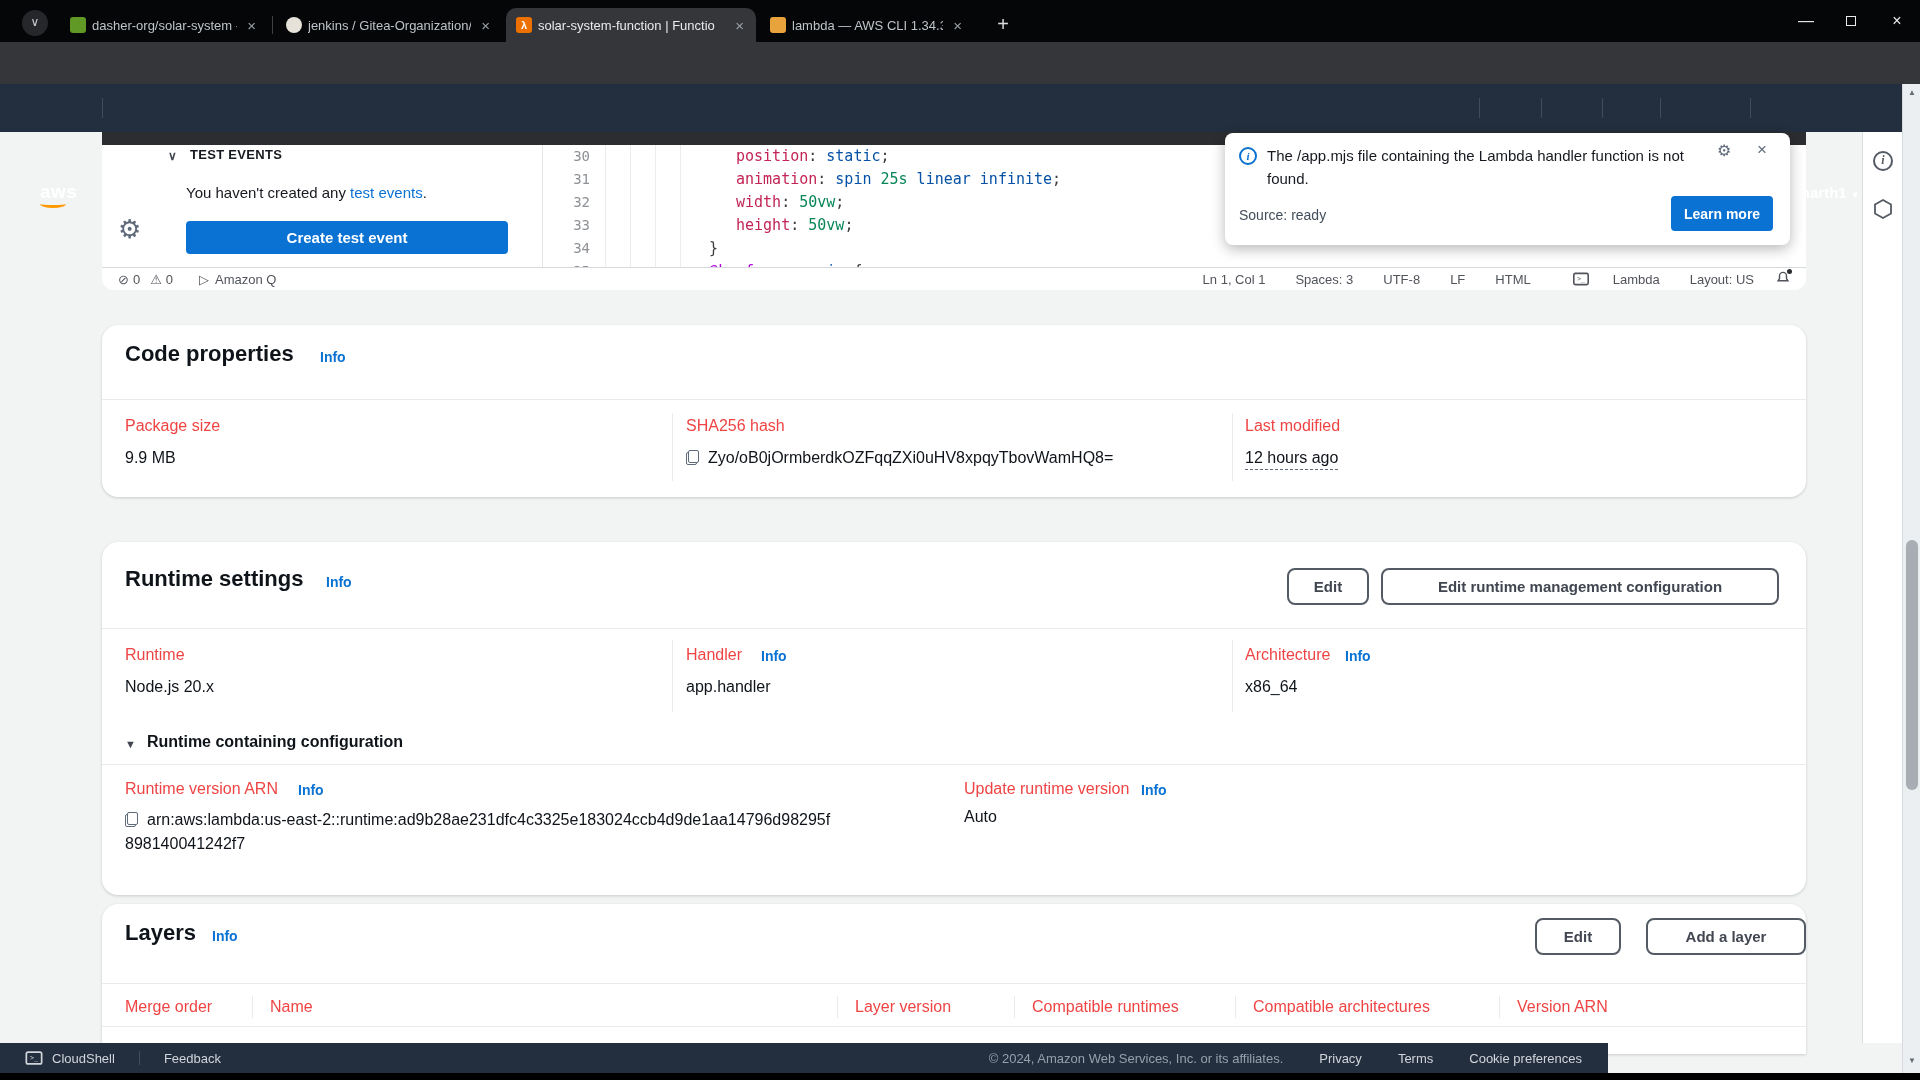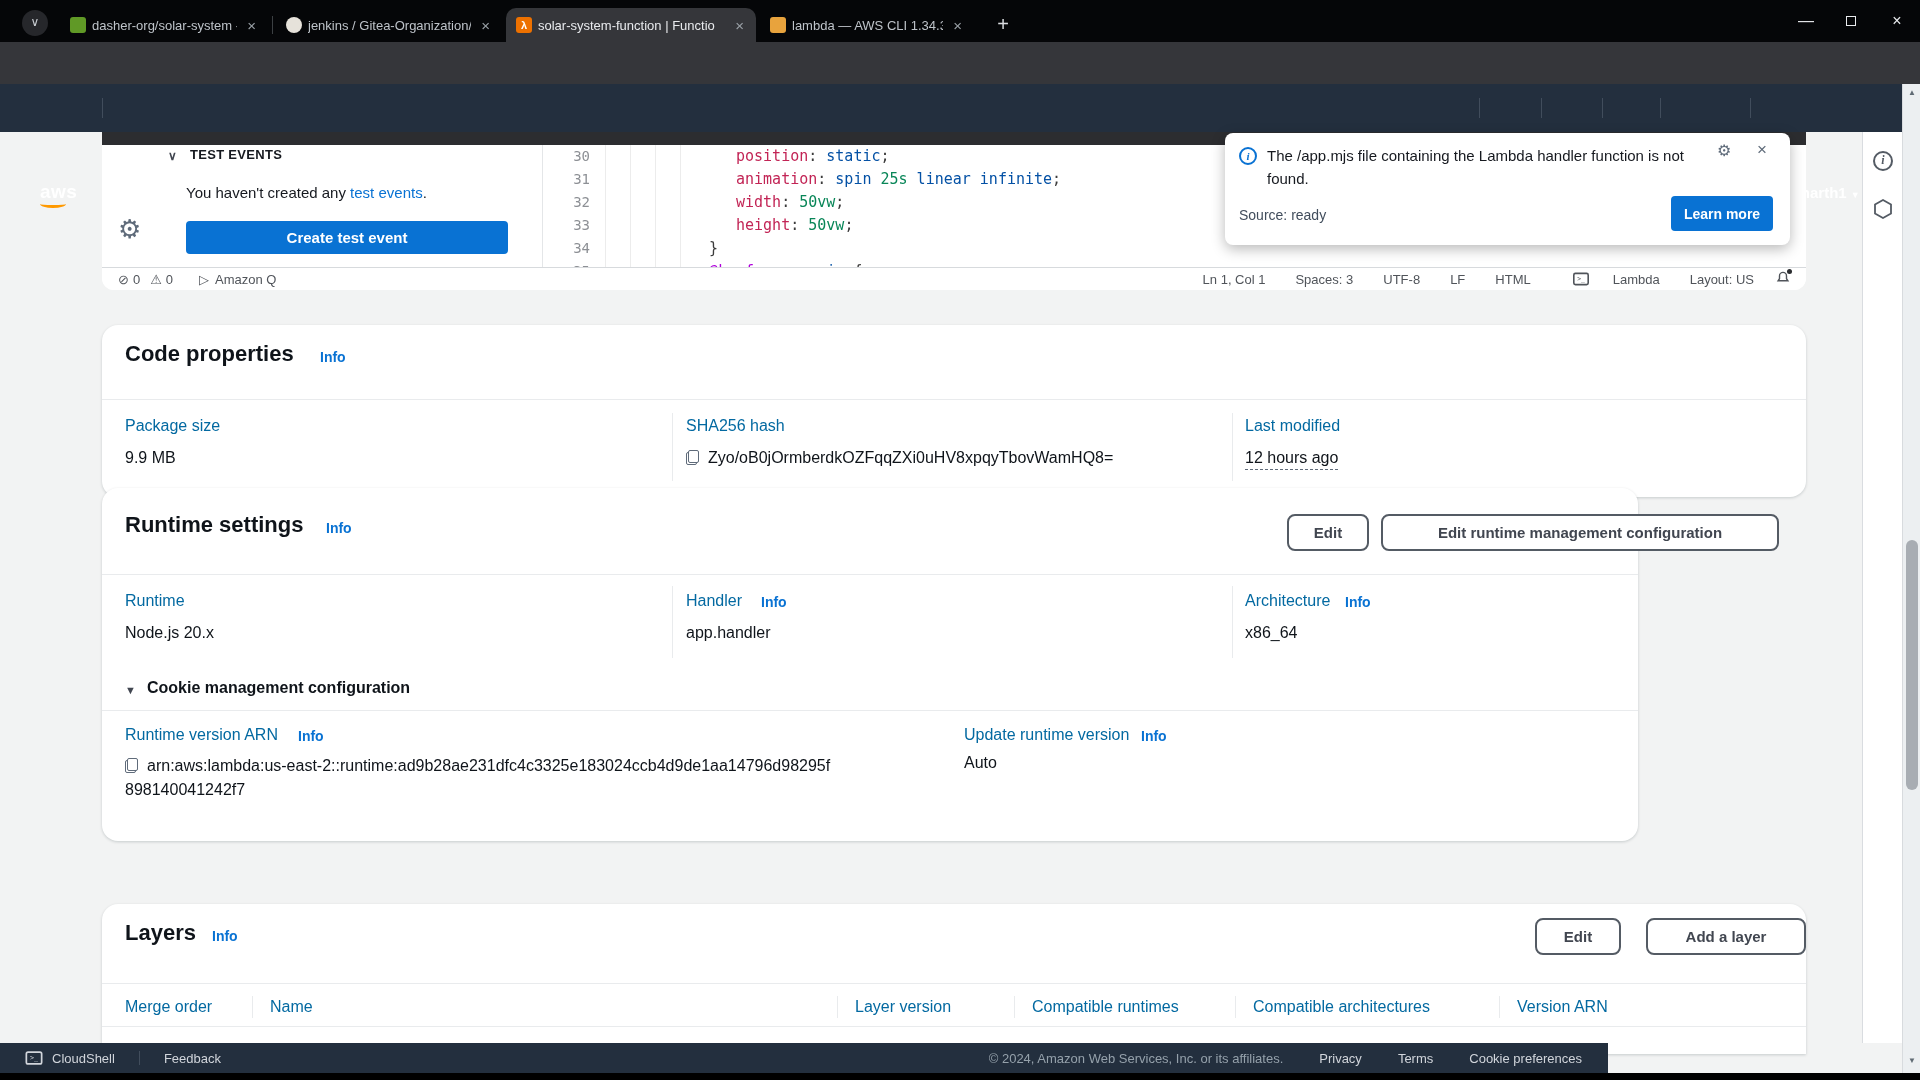--- a/index.html
+++ b/index.html
@@ -53,21 +53,21 @@
   #scrollbar { left:1902px; top:84px; width:18px; height:989px; background:#eceff1; border-left:1px solid #d8dbde; z-index:65; }
   #scrollbar .arrow { position:absolute; left:0; width:18px; text-align:center; color:#606b74; font-size:8px; }
   #sb-thumb { position:absolute; left:3px; top:456px; width:12px; height:250px; background:#a8adb3; border-radius:6px; }
 
   
   .card { position:absolute; background:#fff; border-radius:16px; box-shadow:0 1px 3px rgba(0,28,36,.18); }
   .card-title { font-size:22px; font-weight:bold; color:#0f141a; }
   .info-link { font-size:14px; font-weight:bold; color:#0972d3; }
   .divider-h { position:absolute; left:0; width:100%; height:1px; background:#e9ebed; }
   .divider-v { position:absolute; width:1px; background:#e9ebed; }
-  .fld-label { font-size:16px; color:#0369a1; }
+  .fld-label { font-size:16px; color:#ef4444; }
   .fld-value { font-size:16px; color:#0f141a; }
   .btn-outline { position:absolute; border:2px solid #545b64; border-radius:8px; background:#fff; color:#414650; font-weight:bold; font-size:15px; display:flex; align-items:center; justify-content:center; }
   .btn-primary { background:#0972d3; color:#fff; font-weight:bold; border:none; display:flex; align-items:center; justify-content:center; }
   .copy-ic { display:inline-block; width:13px; height:15px; position:relative; margin-right:9px; vertical-align:-2px; }
   .copy-ic:before { content:""; position:absolute; left:0; bottom:0; width:9px; height:11px; border:1.5px solid #5f6b7a; border-radius:2px; background:#fff;}
   .copy-ic:after { content:""; position:absolute; right:0; top:0; width:9px; height:11px; border:1.5px solid #5f6b7a; border-radius:2px; background:#fff;}
 
   
   #editor-card { left:102px; top:132px; width:1704px; height:158px; background:#fff; border-radius:0 0 12px 12px; position:absolute; overflow:hidden; }
   #editor-darkstrip { left:0; top:0; width:1704px; height:13px; background:#2c2d30; }
@@ -292,42 +292,42 @@
     <span class="abs fld-label" style="left:23px;top:92px;">Package size</span>
     <span class="abs fld-value" style="left:23px;top:124px;">9.9 MB</span>
 
     <span class="abs fld-label" style="left:584px;top:92px;">SHA256 hash</span>
     <span class="abs fld-value" style="left:584px;top:124px;"><span class="copy-ic"></span><span>Zyo/oB0jOrmberdkOZFqqZXi0uHV8xpqyTbovWamHQ8=</span></span>
 
     <span class="abs fld-label" style="left:1143px;top:92px;">Last modified</span>
     <span class="abs fld-value" style="left:1143px;top:124px;border-bottom:1px dashed #5f6b7a;padding-bottom:2px;">12 hours ago</span>
   </div>
 
-  <div class="card" style="left:102px;top:488px;width:1536px;height:353px;">
+  <div class="card" style="left:102px;top:542px;width:1704px;height:353px;">
     <span class="abs card-title" style="left:23px;top:24px;">Runtime settings</span>
     <span class="abs info-link" style="left:224px;top:32px;">Info</span>
     <div class="abs btn-outline" style="left:1185px;top:26px;width:82px;height:37px;">Edit</div>
     <div class="abs btn-outline" style="left:1279px;top:26px;width:398px;height:37px;">Edit runtime management configuration</div>
     <div class="divider-h" style="top:86px;"></div>
     <div class="divider-v" style="left:570px;top:98px;height:72px;"></div>
     <div class="divider-v" style="left:1130px;top:98px;height:72px;"></div>
 
     <span class="abs fld-label" style="left:23px;top:104px;">Runtime</span>
     <span class="abs fld-value" style="left:23px;top:136px;">Node.js 20.x</span>
 
     <span class="abs fld-label" style="left:584px;top:104px;">Handler</span>
     <span class="abs info-link" style="left:659px;top:106px;">Info</span>
     <span class="abs fld-value" style="left:584px;top:136px;">app.handler</span>
 
     <span class="abs fld-label" style="left:1143px;top:104px;">Architecture</span>
     <span class="abs info-link" style="left:1243px;top:106px;">Info</span>
     <span class="abs fld-value" style="left:1143px;top:136px;">x86_64</span>
 
     <span class="abs" style="left:23px;top:196px;font-size:11px;color:#414650;">▼</span>
-    <span class="abs" style="left:45px;top:191px;font-size:16px;font-weight:bold;color:#0f141a;">Cookie management configuration</span>
+    <span class="abs" style="left:45px;top:191px;font-size:16px;font-weight:bold;color:#0f141a;">Runtime containing configuration</span>
     <div class="divider-h" style="top:222px;"></div>
 
     <span class="abs fld-label" style="left:23px;top:238px;">Runtime version ARN</span>
     <span class="abs info-link" style="left:196px;top:240px;">Info</span>
     <div class="abs fld-value" style="left:23px;top:266px;width:712px;word-break:break-all;line-height:24px;"><span class="copy-ic"></span><span>arn:aws:lambda:us-east-2::runtime:ad9b28ae231dfc4c3325e183024ccb4d9de1aa14796d98295f898140041242f7</span></div>
 
     <span class="abs fld-label" style="left:862px;top:238px;">Update runtime version</span>
     <span class="abs info-link" style="left:1039px;top:240px;">Info</span>
     <span class="abs fld-value" style="left:862px;top:266px;">Auto</span>
   </div>

